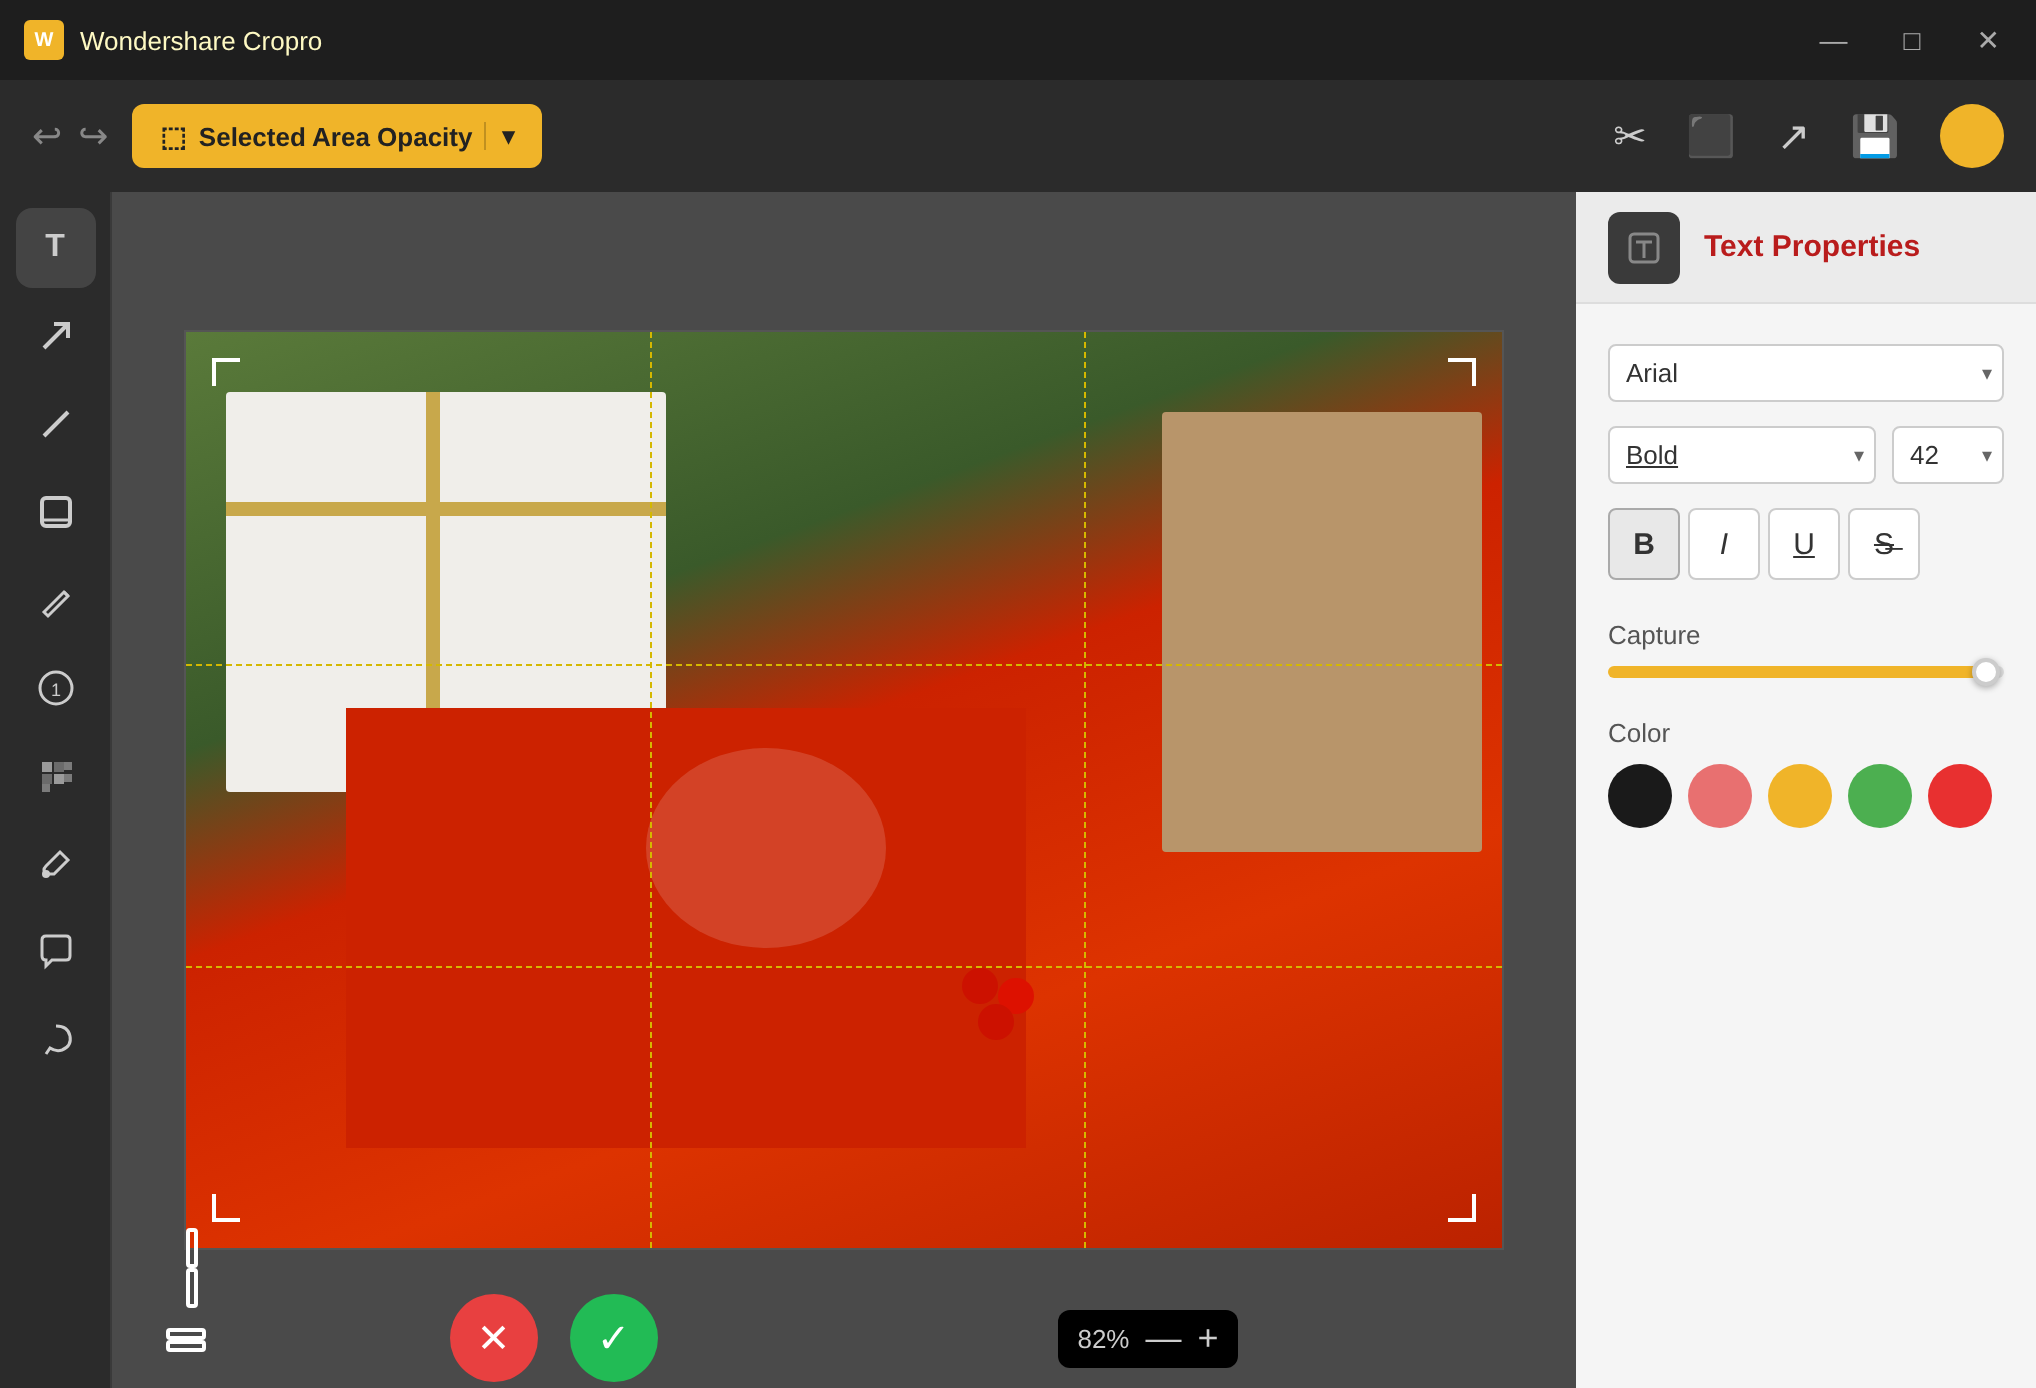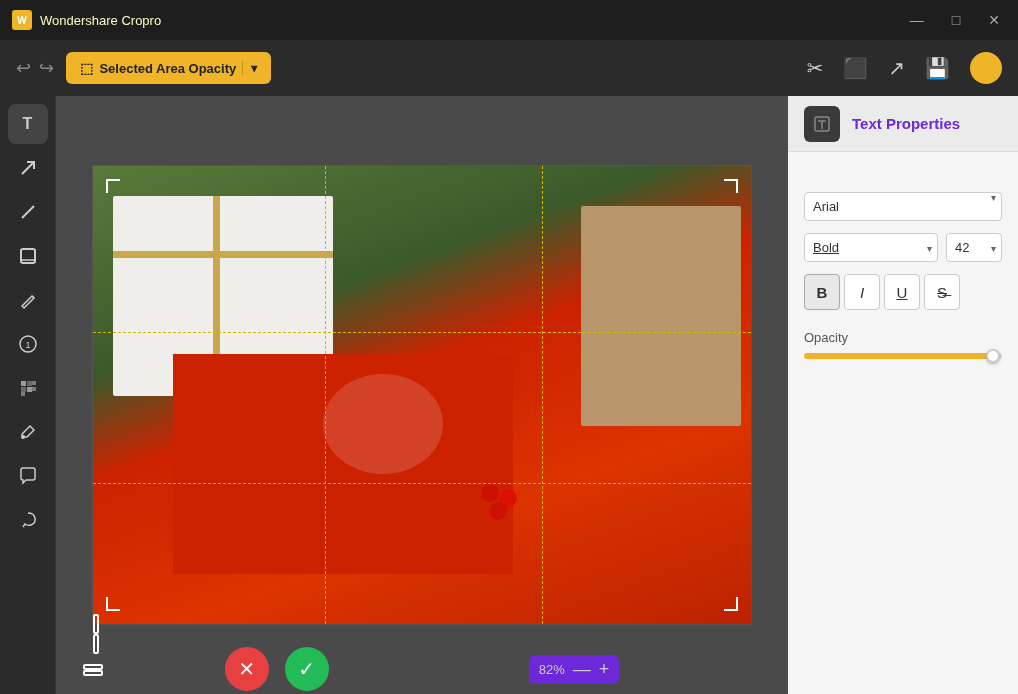--- a/index.html
+++ b/index.html
@@ -137,21 +137,21 @@
       background: #e84040; border: none; cursor: pointer;
       color: white; font-size: 20px; display: flex; align-items: center; justify-content: center;
     }
     .confirm-btn {
       width: 44px; height: 44px; border-radius: 50%;
       background: #22bb55; border: none; cursor: pointer;
       color: white; font-size: 20px; display: flex; align-items: center; justify-content: center;
     }
     .zoom-control {
       display: flex; align-items: center; gap: 8px;
-      background: #6d28d9; border-radius: 6px; padding: 4px 10px;
+      background: #000000; border-radius: 6px; padding: 4px 10px;
     }
     .zoom-text { color: #ccc; font-size: 13px; }
     .zoom-btn { color: #ccc; font-size: 18px; cursor: pointer; background: none; border: none; }
 
     
     .tools-panel {
       width: 56px;
       background: #2b2b2b;
       display: flex;
       flex-direction: column;
@@ -179,21 +179,21 @@
       padding: 0;
     }
     .right-panel-header {
       height: 56px;
       background: #ebebeb;
       display: flex;
       align-items: center;
       padding: 0 16px;
       border-bottom: 1px solid #ddd;
     }
-    .panel-title { font-size: 15px; font-weight: 600; color: #6d28d9; }
+    .panel-title { font-size: 15px; font-weight: 600; color: #b91c1c; }
     .panel-content { padding: 20px 16px; }
 
     
     .select-row { display: flex; gap: 8px; margin-bottom: 12px; }
     .font-select, .weight-select, .size-select {
       border: 1px solid #ccc;
       border-radius: 4px;
       background: white;
       padding: 6px 8px;
       font-size: 13px;
@@ -422,21 +422,21 @@
           <line x1="9" y1="6" x2="9" y2="14" stroke="#888" stroke-width="1.5"></line>
         </svg>
       </div>
       <span class="panel-title">Text Properties</span>
     </div>
 
     <div class="panel-content">
 
       <div class="select-row">
         <div class="font-select-wrap" style="flex:1;position:relative;">
-          <select class="font-select" style="width:100%;appearance:none;margin-top:20px;">
+          <select class="font-select" style="width:100%;appearance:none;">
             <option>Arial</option>
           </select>
           <span class="select-arrow">▾</span>
         </div>
       </div>
 
       <div class="select-row">
         <div style="position:relative;flex:1;">
           <select class="weight-select" style="width:100%;appearance:none;padding-right:20px;text-decoration:underline;">
             <option>Bold</option>
@@ -452,23 +452,33 @@
       </div>
 
       <div class="format-row">
         <button class="fmt-btn bold active">B</button>
         <button class="fmt-btn italic">I</button>
         <button class="fmt-btn" style="text-decoration:underline;">U</button>
         <button class="fmt-btn" style="text-decoration:line-through;">S̶</button>
       </div>
 
       <div class="opacity-slider-wrap">
-        <div class="section-label">Opacity</div>
+        <div class="section-label">Capture</div>
         <div class="opacity-slider">
           <div class="opacity-thumb"></div>
         </div>
       </div>
 
+      <div class="color-section">
+        <div class="section-label">Color</div>
+        <div class="color-row">
+          <button class="color-swatch" style="background:#1a1a1a;"></button>
+          <button class="color-swatch" style="background:#e87070;"></button>
+          <button class="color-swatch" style="background:#f0b429;"></button>
+          <button class="color-swatch" style="background:#4caf50;"></button>
+          <button class="color-swatch" style="background:#e83030;"></button>
+        </div>
+      </div>
 
     </div>
   </div>
 
 </div>
 
 </body></html>

